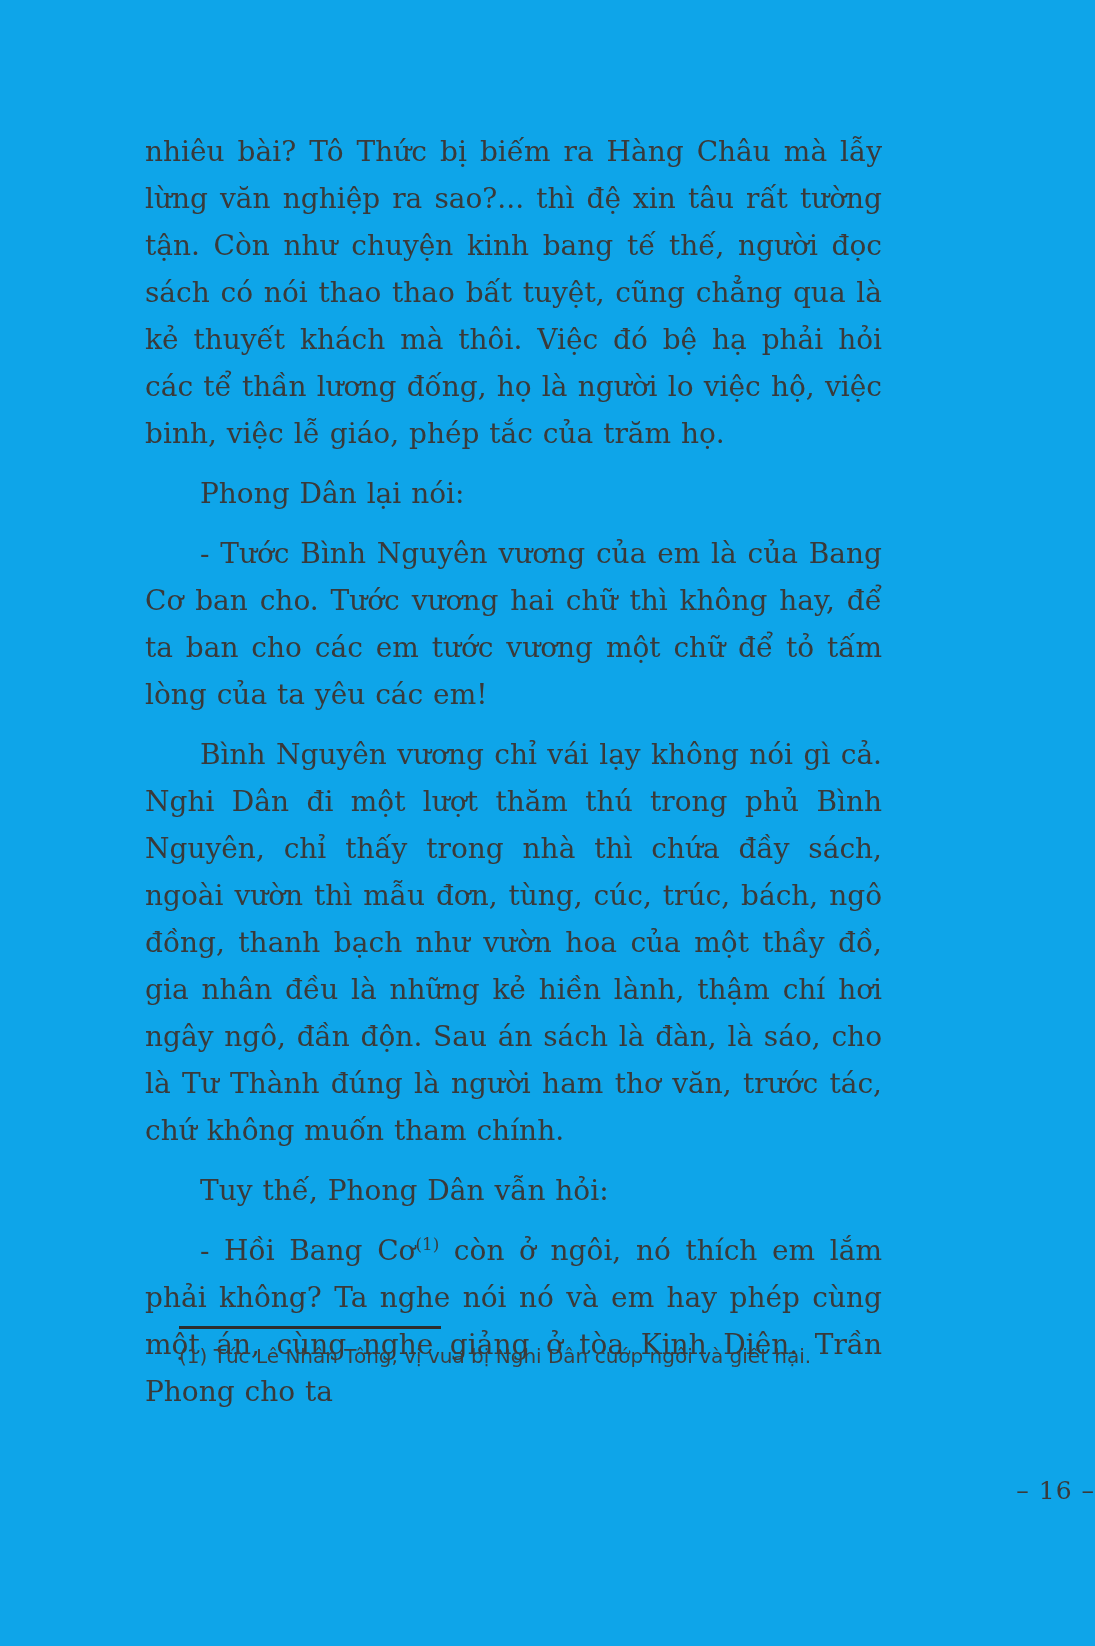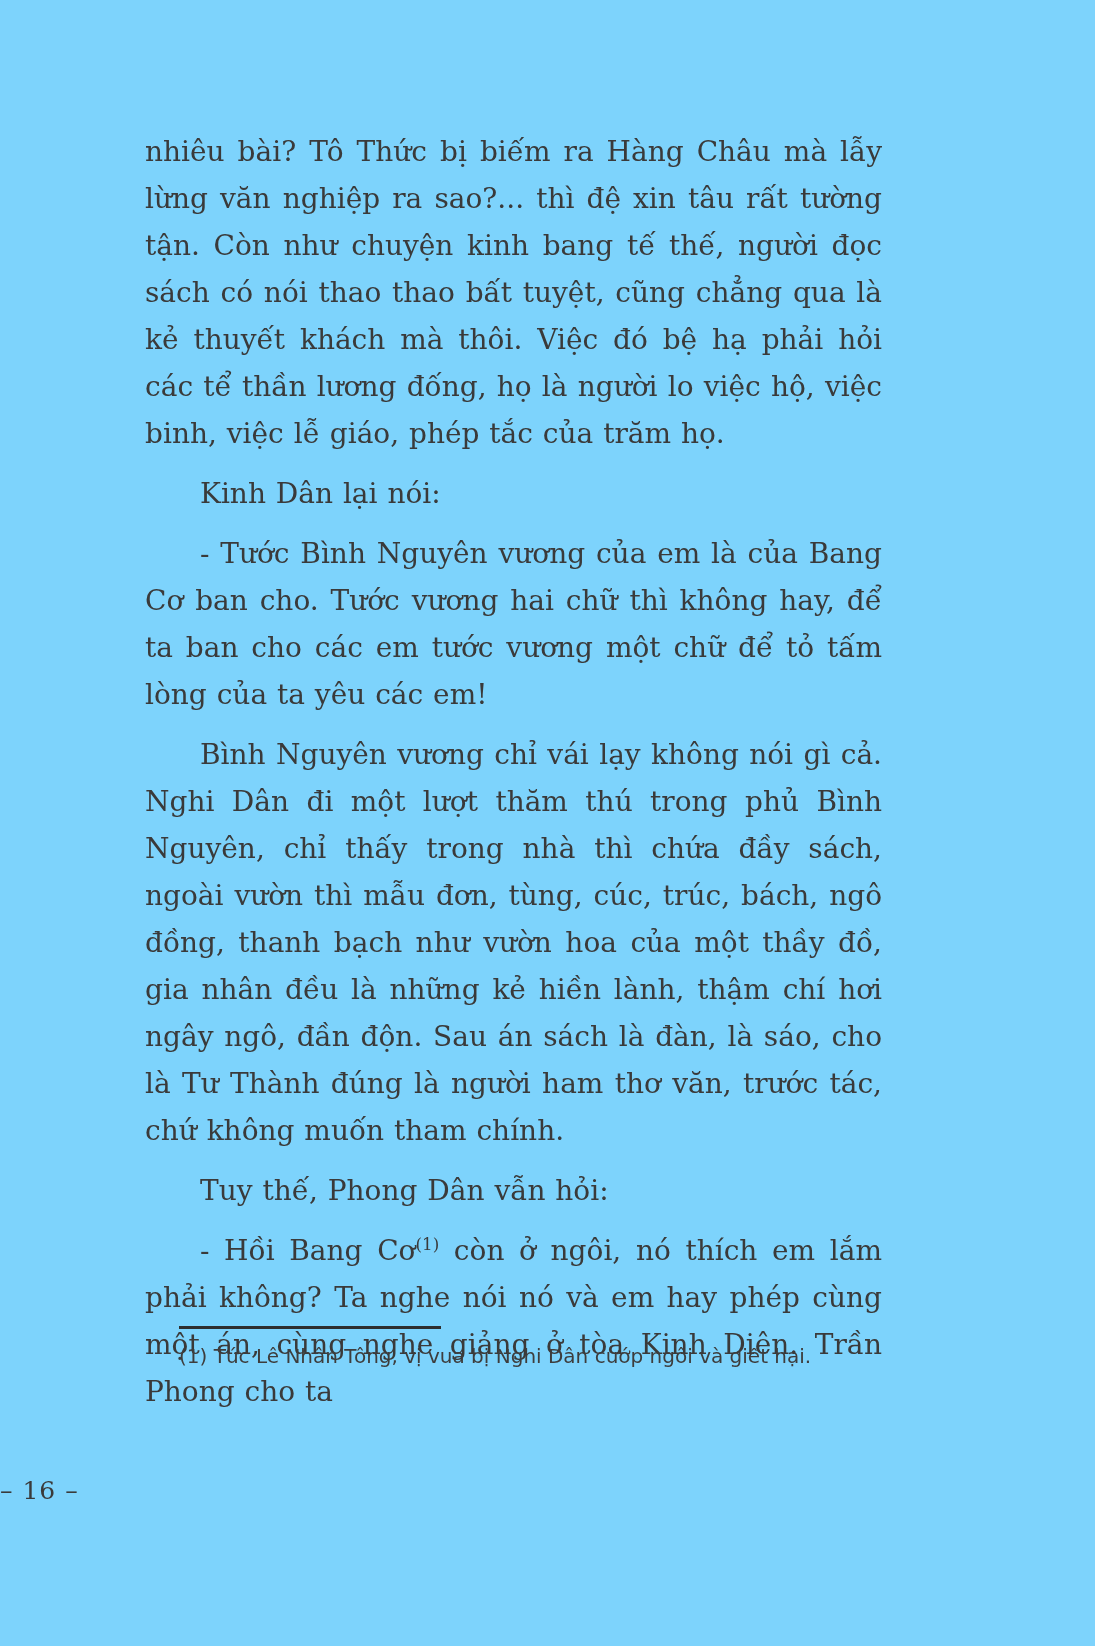--- a/index.html
+++ b/index.html
@@ -4,21 +4,21 @@
 <style>
   html, body {
     margin: 0;
     padding: 0;
     background: #ffffff;
   }
   .page {
     position: relative;
     width: 1095px;
     height: 1646px;
-    background: #7dd3fc;
+    background: #0ea5e9;
     overflow: hidden;
     font-family: "DejaVu Serif", serif;
     color: #3a3a3a;
   }
   .text-block {
     position: absolute;
     left: 145px;
     top: 128px;
     width: 737px;
   }
@@ -57,34 +57,34 @@
     font-size: 20px;
     line-height: 28px;
     color: #3d3d3d;
     margin: 0;
   }
   .page-number {
     position: absolute;
     left: 0;
     top: 1476px;
     width: 100%;
-    text-align: left;
+    text-align: right;
     font-size: 25px;
     letter-spacing: 1px;
     color: #3a3a3a;
   }
 </style>
 </head>
 <body>
 
 <div class="page">
 
   <div class="text-block">
     <p class="para no-indent">nhiêu bài? Tô Thức bị biếm ra Hàng Châu mà lẫy lừng văn nghiệp ra sao?... thì đệ xin tâu rất tường tận. Còn như chuyện kinh bang tế thế, người đọc sách có nói thao thao bất tuyệt, cũng chẳng qua là kẻ thuyết khách mà thôi. Việc đó bệ hạ phải hỏi các tể thần lương đống, họ là người lo việc hộ, việc binh, việc lễ giáo, phép tắc của trăm họ.</p>
-    <p class="para">Kinh Dân lại nói:</p>
+    <p class="para">Phong Dân lại nói:</p>
     <p class="para">- Tước Bình Nguyên vương của em là của Bang Cơ ban cho. Tước vương hai chữ thì không hay, để ta ban cho các em tước vương một chữ để tỏ tấm lòng của ta yêu các em!</p>
     <p class="para">Bình Nguyên vương chỉ vái lạy không nói gì cả. Nghi Dân đi một lượt thăm thú trong phủ Bình Nguyên, chỉ thấy trong nhà thì chứa đầy sách, ngoài vườn thì mẫu đơn, tùng, cúc, trúc, bách, ngô đồng, thanh bạch như vườn hoa của một thầy đồ, gia nhân đều là những kẻ hiền lành, thậm chí hơi ngây ngô, đần độn. Sau án sách là đàn, là sáo, cho là Tư Thành đúng là người ham thơ văn, trước tác, chứ không muốn tham chính.</p>
     <p class="para">Tuy thế, Phong Dân vẫn hỏi:</p>
     <p class="para"><span>- Hồi Bang Cơ</span><sup>(1)</sup><span> còn ở ngôi, nó thích em lắm phải không? Ta nghe nói nó và em hay phép cùng một án, cùng nghe giảng ở tòa Kinh Diên. Trần Phong cho ta</span></p>
   </div>
 
   <div class="footnote-area">
     <div class="footnote-rule"></div>
     <p class="footnote-text">(1) Tức Lê Nhân Tông, vị vua bị Nghi Dân cướp ngôi và giết hại.</p>
   </div>

